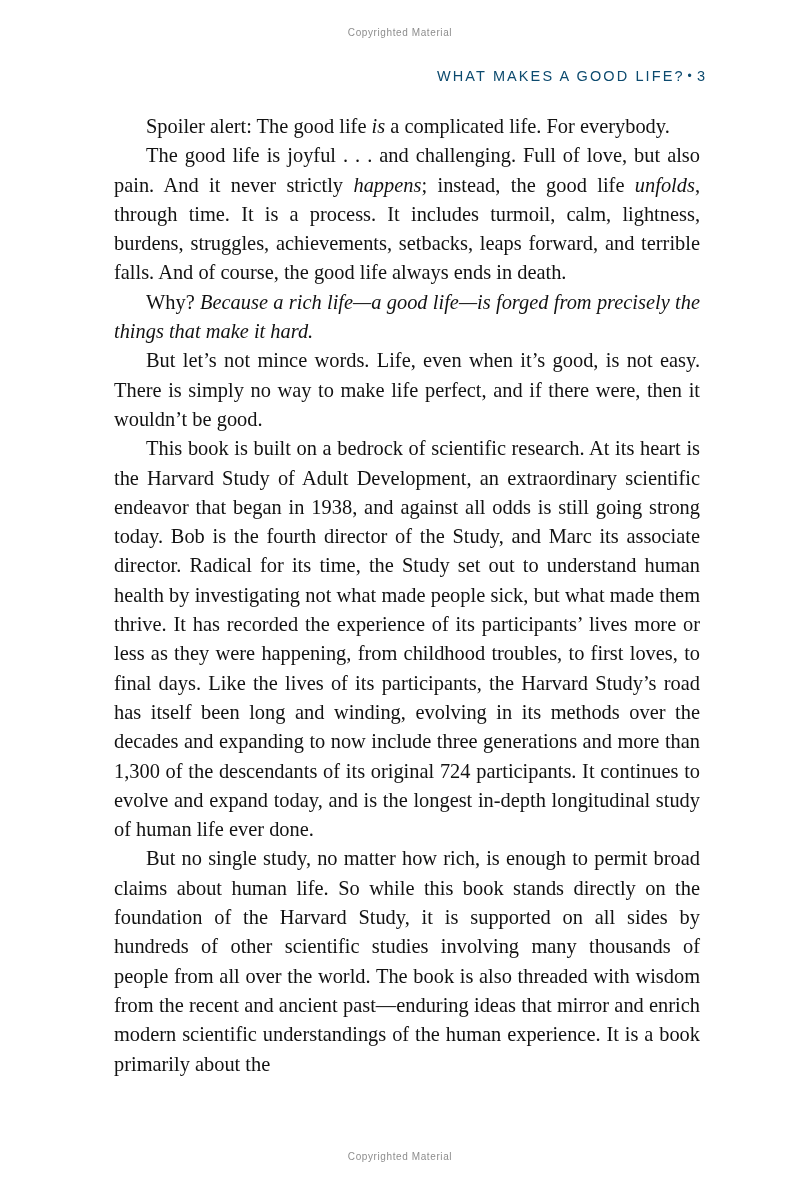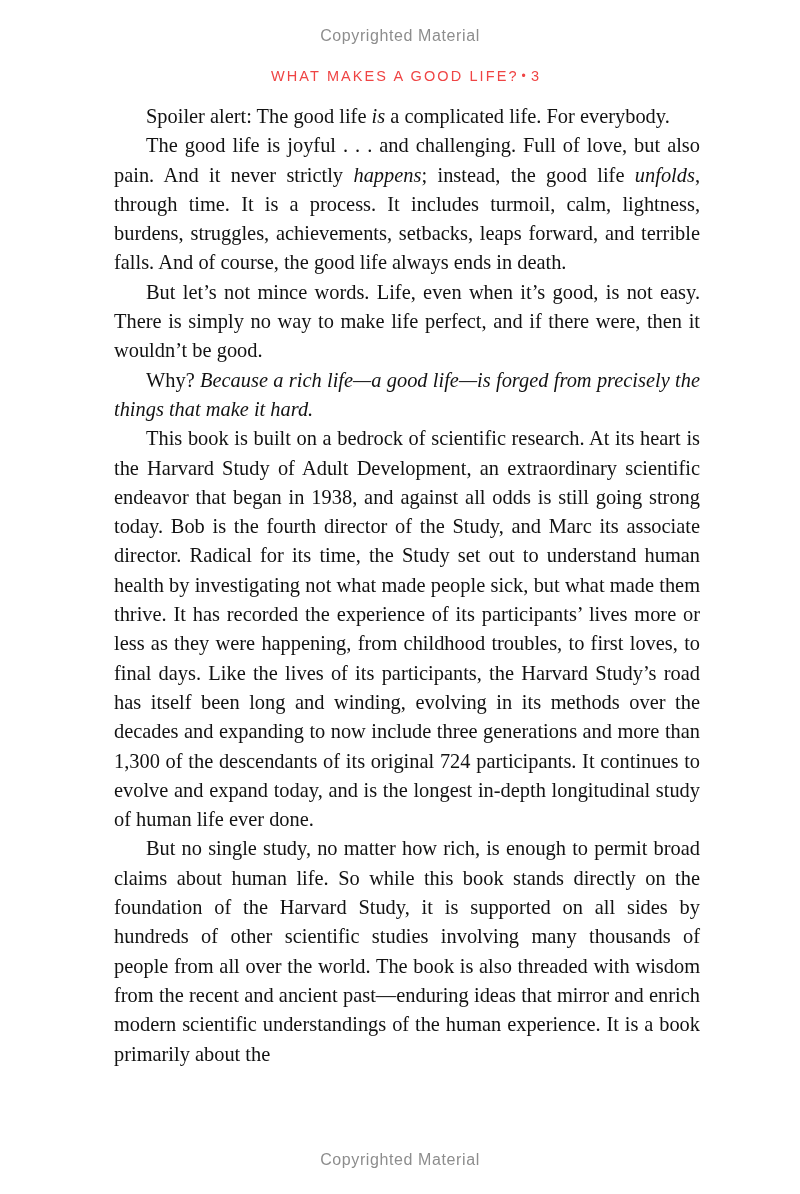--- a/index.html
+++ b/index.html
@@ -26,56 +26,56 @@
     background: #ffffff;
   }
 
   
   .watermark {
     position: absolute;
     left: 0;
     width: 800px;
     text-align: center;
     font-family: "Liberation Sans", "DejaVu Sans", sans-serif;
-    font-size: 16px;
+    font-size: 10px;
     letter-spacing: 0.6px;
     color: #8d8d8d;
     user-select: none;
   }
   .watermark-top { top: 27px; }
   .watermark-bottom { top: 1151px; }
 
   
   .runninghead {
     position: absolute;
     top: 68px;
-    left: 112px;
+    left: 119px;
     width: 586px;
-    text-align: center;
+    text-align: right;
     font-family: "Liberation Sans", "DejaVu Sans", sans-serif;
     font-size: 14.5px;
     letter-spacing: 2.1px;
-    color: #ef4444;
+    color: #0c4a6e;
     white-space: nowrap;
   }
   .runninghead .rh-sep {
     padding: 0 3px;
     font-size: 12px;
     position: relative;
     top: -1.5px;
   }
   .runninghead .rh-folio {
     letter-spacing: 0;
   }
 
   
   .textblock {
     position: absolute;
     left: 114px;
-    top: 102px;
+    top: 112px;
     width: 586px;
     font-size: 20.4px;
     line-height: 29.3px;
     text-align: justify;
     text-justify: inter-word;
     hyphens: none;
     color: #121212;
   }
   .textblock p {
     margin: 0;
@@ -99,21 +99,21 @@
 
   <div class="watermark watermark-top">Copyrighted Material</div>
 
   <div class="runninghead">
     <span>WHAT MAKES A GOOD LIFE?</span><span class="rh-sep">•</span><span class="rh-folio">3</span>
   </div>
 
   <div class="textblock">
       <p><span class="run">Spoiler alert: The good life </span><em class="run ital">is</em><span class="run"> a complicated life. For everybody.</span></p>
       <p><span class="run">The good life is joyful . . . and challenging. Full of love, but also pain. And it never strictly </span><em class="run ital">happens</em><span class="run">; instead, the good life </span><em class="run ital">unfolds</em><span class="run">, through time. It is a process. It includes turmoil, calm, lightness, burdens, struggles, achievements, setbacks, leaps forward, and terrible falls. And of course, the good life always ends in death.</span></p>
+      <p><span class="run">Why? </span><em class="run ital">Because a rich life—a good life—is forged from precisely the things that make it hard.</em></p>
       <p><span class="run">But let’s not mince words. Life, even when it’s good, is not easy. There is simply no way to make life perfect, and if there were, then it wouldn’t be good.</span></p>
-      <p><span class="run">Why? </span><em class="run ital">Because a rich life—a good life—is forged from precisely the things that make it hard.</em></p>
       <p><span class="run">This book is built on a bedrock of scientific research. At its heart is the Harvard Study of Adult Development, an extraordinary scientific endeavor that began in 1938, and against all odds is still going strong today. Bob is the fourth director of the Study, and Marc its associate director. Radical for its time, the Study set out to understand human health by investigating not what made people sick, but what made them thrive. It has recorded the experience of its participants’ lives more or less as they were happening, from childhood troubles, to first loves, to final days. Like the lives of its participants, the Harvard Study’s road has itself been long and winding, evolving in its methods over the decades and expanding to now include three generations and more than 1,300 of the descendants of its original 724 participants. It continues to evolve and expand today, and is the longest in-depth longitudinal study of human life ever done.</span></p>
       <p><span class="run">But no single study, no matter how rich, is enough to permit broad claims about human life. So while this book stands directly on the foundation of the Harvard Study, it is supported on all sides by hundreds of other scientific studies involving many thousands of people from all over the world. The book is also threaded with wisdom from the recent and ancient past—enduring ideas that mirror and enrich modern scientific understandings of the human experience. It is a book primarily about the</span></p>
     </div>
 
   <div class="watermark watermark-bottom">Copyrighted Material</div>
 
 </div>
 
 </body></html>

